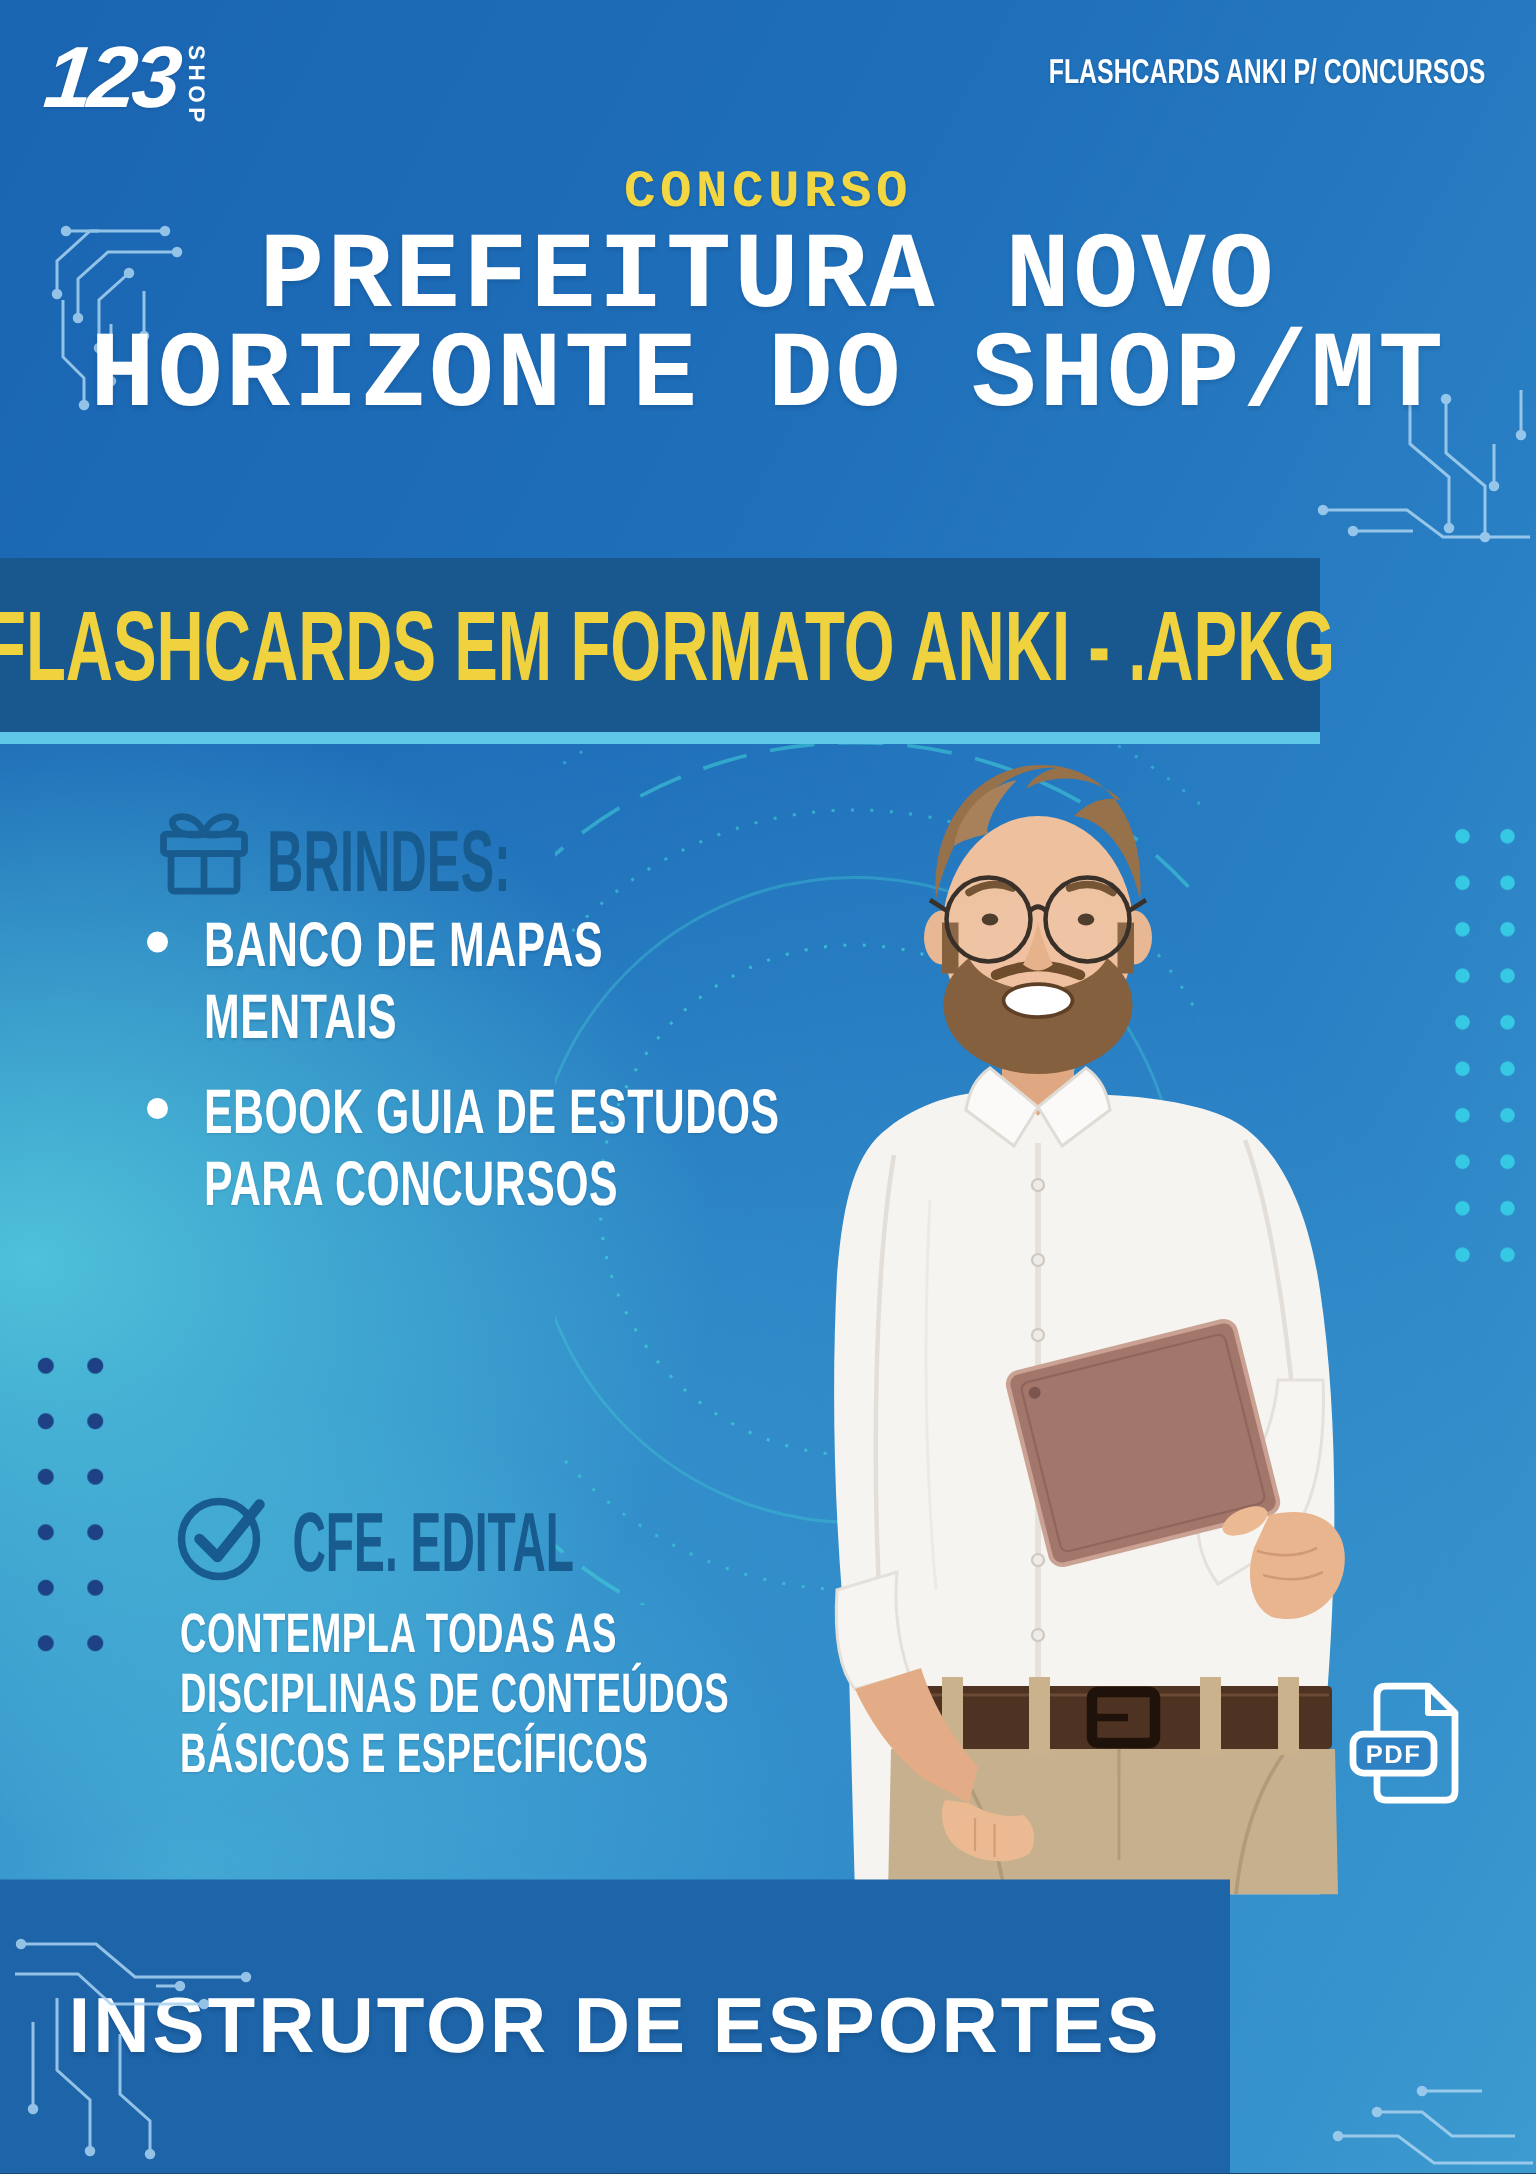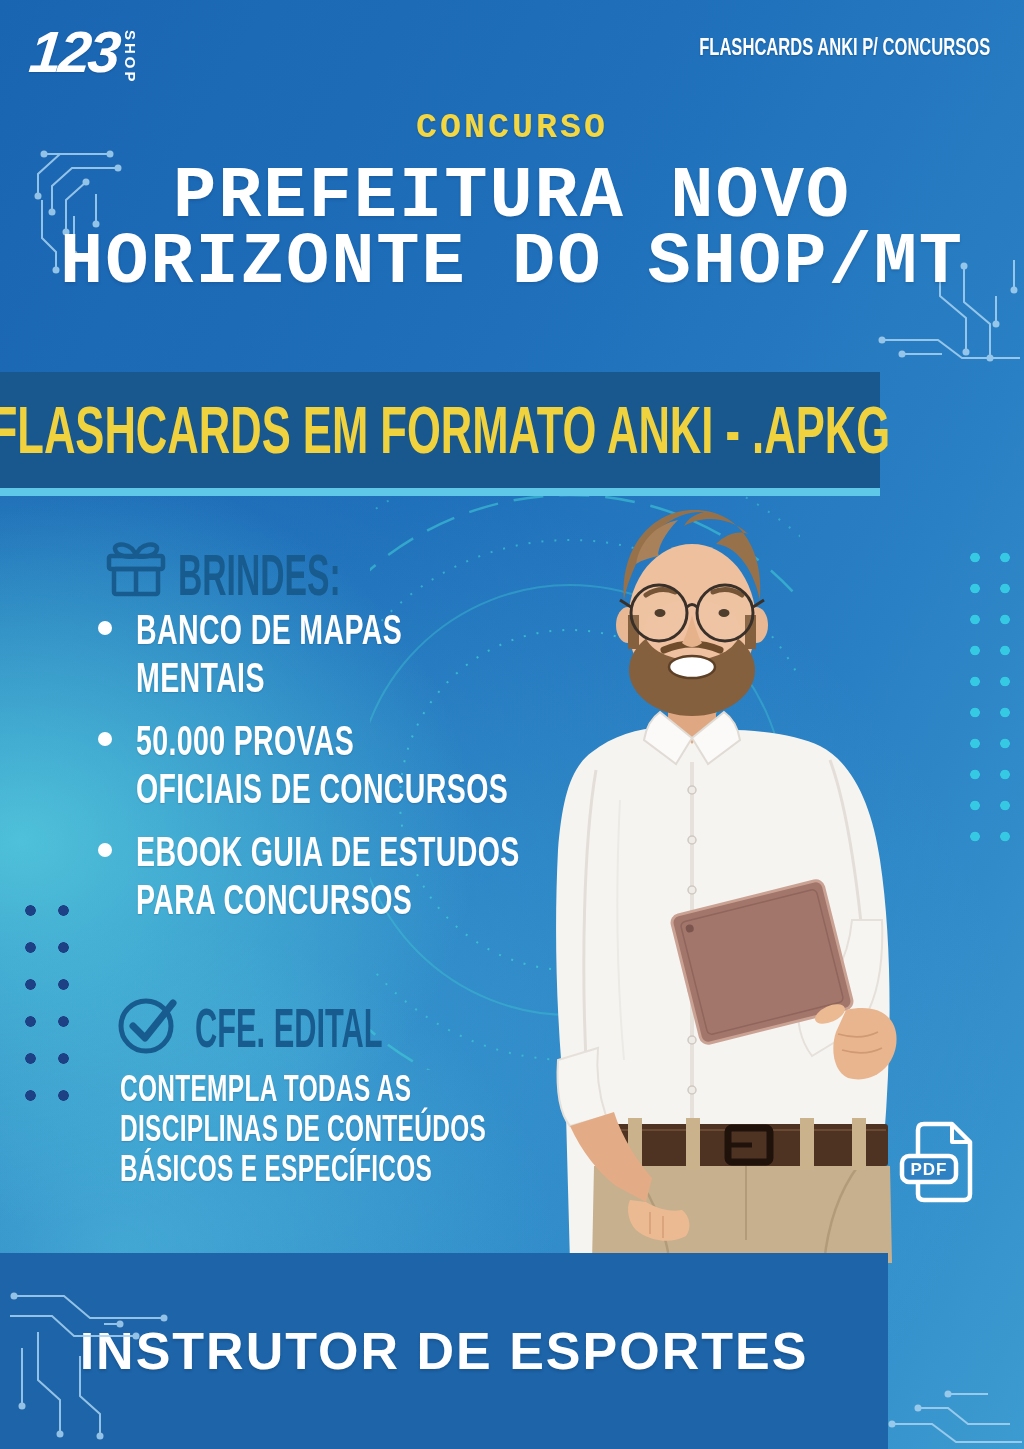--- a/index.html
+++ b/index.html
@@ -18,21 +18,21 @@
   .logo{left:30px;top:24px;display:flex;align-items:flex-start;color:#fff;}
   .logo-123{font-size:58px;font-weight:700;font-style:italic;line-height:.95;letter-spacing:-3px;transform:skewX(-6deg);text-shadow:0 1px 2px rgba(0,40,80,.25);}
   .logo-shop{writing-mode:vertical-rl;font-size:15px;font-weight:700;letter-spacing:3px;margin-left:4px;margin-top:6px;}
 
   
   .top-tag{right:34px;top:34px;color:#fff;font-size:23px;font-weight:700;transform:scaleX(.72);transform-origin:right top;white-space:nowrap;text-shadow:0 1px 2px rgba(0,40,80,.3);}
 
   
   .head-wrap{left:0;top:108px;width:1024px;text-align:center;color:#fff;z-index:4;font-family:Liberation Mono, monospace;}
   .kicker{font-size:35px;font-weight:700;letter-spacing:3px;color:#f2d743;text-shadow:0 1px 2px rgba(0,40,80,.25);}
-  .big-title{font-size:72px;font-weight:700;line-height:66px;letter-spacing:2px;margin-top:16px;text-shadow:0 2px 3px rgba(0,40,80,.18);}
+  .big-title{font-size:72px;font-weight:700;line-height:66px;letter-spacing:2px;margin-top:4px;text-shadow:0 2px 3px rgba(0,40,80,.18);}
 
   
   .banner{left:0;top:372px;width:880px;height:116px;background:#19588f;border-bottom:8px solid #5fc8e9;display:flex;align-items:center;justify-content:center;z-index:4;}
   .banner-text{font-size:66px;font-weight:700;color:#efd23d;transform:scaleX(.66);transform-origin:center center;white-space:nowrap;}
 
   
   .gift-icon-box{left:104px;top:536px;z-index:4;}
   .brindes-heading{left:178px;top:541px;font-size:58px;font-weight:700;color:#185b8e;transform:scaleX(.58);transform-origin:left top;z-index:4;}
   .bullet-list{left:98px;top:606px;z-index:4;list-style:none;margin:0;padding:0;}
   .bullet-list li{display:flex;align-items:flex-start;margin:0 0 15px 0;}
@@ -40,21 +40,21 @@
   .bullet-text{color:#fff;font-size:42px;font-weight:700;line-height:48px;letter-spacing:.5px;transform:scaleX(.68);transform-origin:left top;text-shadow:0 1px 2px rgba(0,40,80,.2);}
   .bullet-text div{white-space:nowrap;}
 
   
   .check-icon-box{left:116px;top:990px;z-index:4;}
   .edital-heading{left:195px;top:995px;font-size:56px;font-weight:700;color:#185b8e;transform:scaleX(.55);transform-origin:left top;z-index:4;}
   .edital-text{left:120px;top:1069px;color:#fff;font-size:37px;font-weight:700;line-height:40px;letter-spacing:.5px;transform:scaleX(.66);transform-origin:left top;z-index:4;text-shadow:0 1px 2px rgba(0,40,80,.2);}
   .edital-text div{white-space:nowrap;}
 
   
-  .footer-band{left:0;top:1253px;width:888px;height:196px;background:#1d64a8;z-index:5;display:flex;align-items:center;justify-content:center;}
+  .footer-band{left:0;top:1253px;width:820px;height:196px;background:#1d64a8;z-index:5;display:flex;align-items:center;justify-content:center;}
   .footer-title{color:#fff;font-size:52px;font-weight:700;letter-spacing:2px;text-shadow:0 2px 3px rgba(0,30,60,.2);}
 
   
   .circuit path{stroke:#a9d3f1;stroke-width:2;fill:none;}
   .circuit circle{fill:#a9d3f1;}
   .circuit{opacity:.85;z-index:2;}
   .dots-left{left:14px;top:892px;width:66px;height:224px;z-index:1;
     background-image:radial-gradient(circle,#1e4186 5px,rgba(0,0,0,0) 5.6px);background-size:33px 37px;}
   .dots-right{left:960px;top:542px;width:62px;height:302px;z-index:1;
     background-image:radial-gradient(circle,#35c9e3 4.5px,rgba(0,0,0,0) 5.1px);background-size:30px 31px;}
@@ -171,27 +171,20 @@
     </g>
   </svg>
   <div class="abs brindes-heading">BRINDES:</div>
 
   <ul class="abs bullet-list">
     <li>
       <span class="bullet-dot"></span>
       <span class="bullet-text">
         <div>BANCO DE MAPAS</div>
         <div>MENTAIS</div>
-      </span>
-    </li>
-    <li>
-      <span class="bullet-dot"></span>
-      <span class="bullet-text">
-        <div>50.000 PROVAS</div>
-        <div>OFICIAIS DE CONCURSOS</div>
       </span>
     </li>
     <li>
       <span class="bullet-dot"></span>
       <span class="bullet-text">
         <div>EBOOK GUIA DE ESTUDOS</div>
         <div>PARA CONCURSOS</div>
       </span>
     </li>
   </ul>

